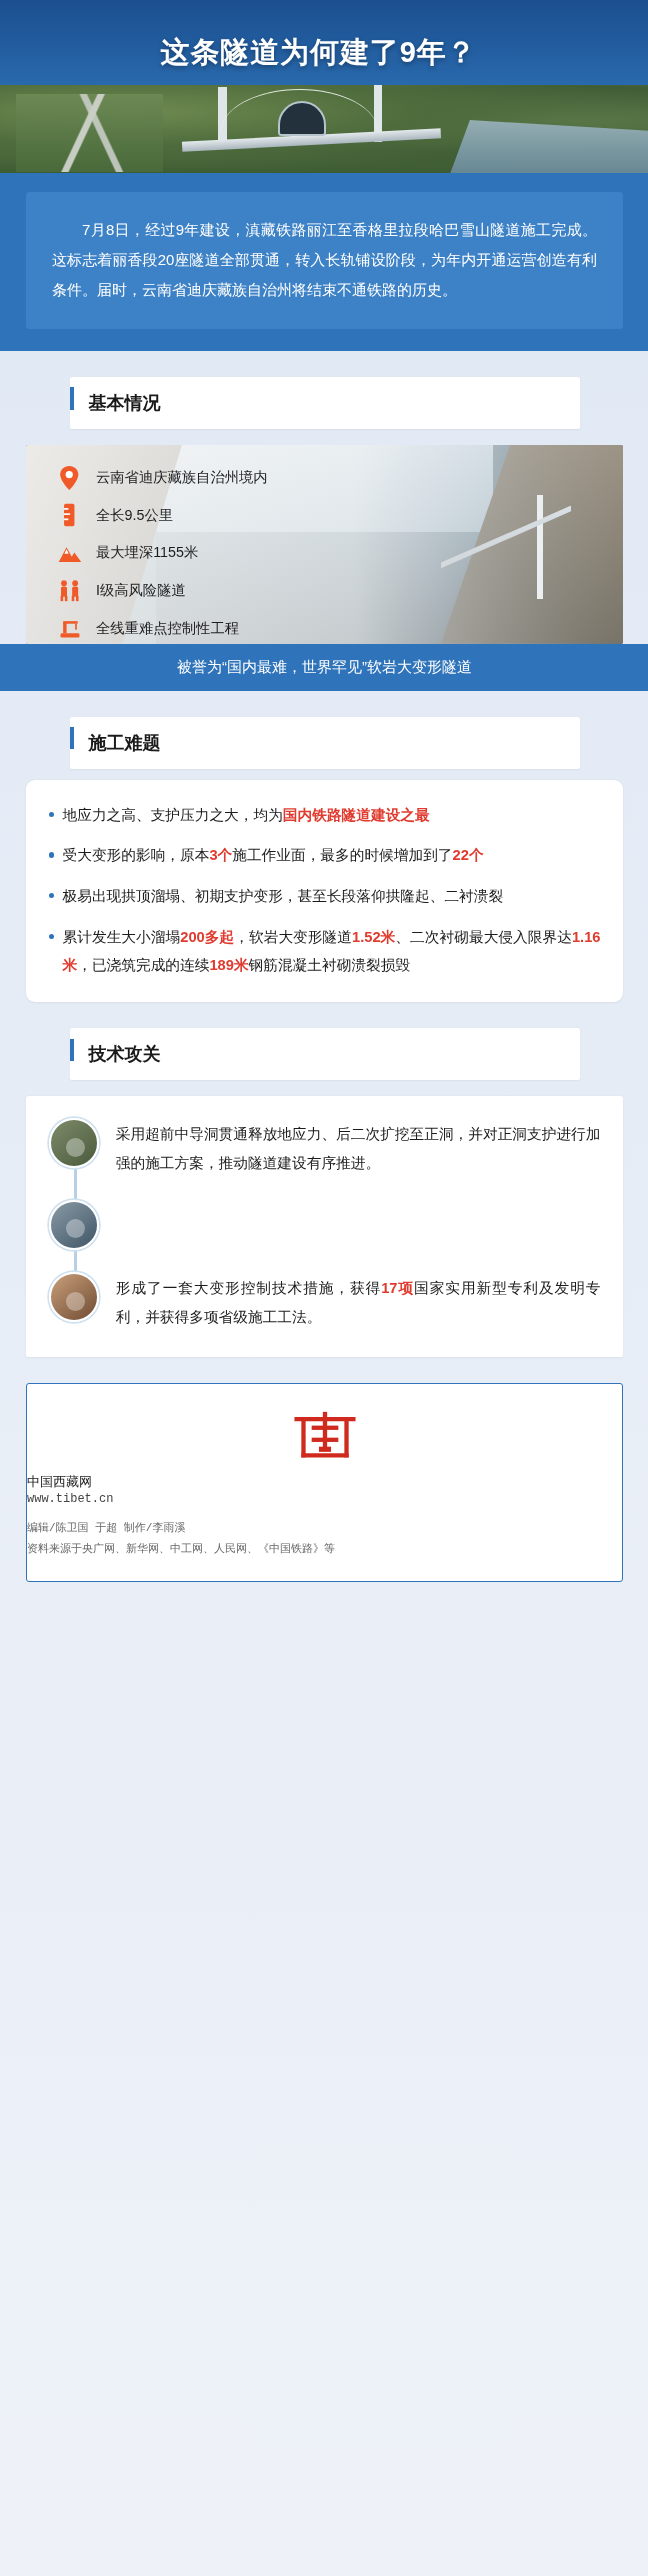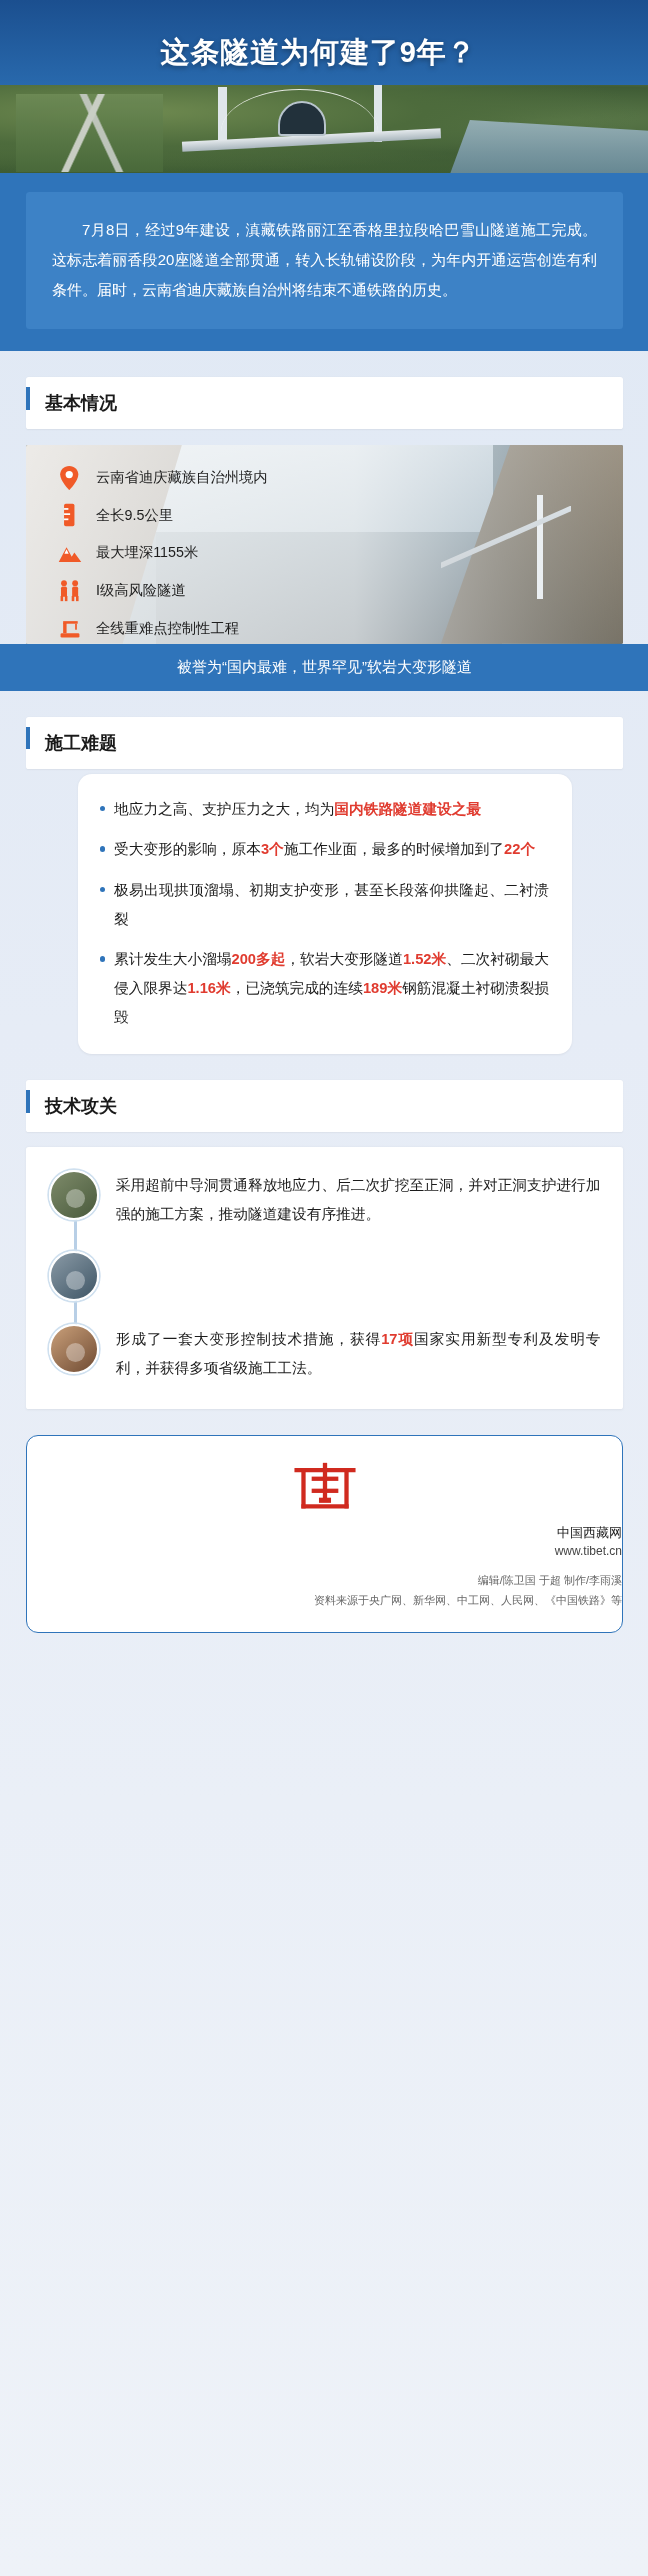--- a/index.html
+++ b/index.html
@@ -111,21 +111,21 @@
   }
   .intro-card p {
     color: #ffffff;
     font-size: 15px;
     line-height: 2.0;
     text-align: justify;
     text-indent: 2em;
   }
 
   
-  .section { width: 597px; margin: 0 auto; }
+  .section { width: 510px; margin: 0 auto; }
   .sec-head {
     margin-top: 26px;
     background: #ffffff;
     border-radius: 2.6px;
     padding: 14px 0 14px 0;
     position: relative;
     box-shadow: 0 0.9px 1.7px rgba(0,0,0,.05);
   }
   .sec-head .bar {
     position: absolute; left: 0; top: 10.4px;
@@ -198,23 +198,23 @@
   .banner {
     margin-top: 0;
     background:#2f74ba;
     padding: 14px 0;
     text-align:center;
   }
   .banner span { color:#fff; font-size:15px; }
 
   
   .card {
-    width: 494px; margin: 5px auto 0 auto;
+    width: 597px; margin: 11px auto 0 auto;
     background:#fff;
-    border-radius: 14px;
+    border-radius: 9px;
     padding: 21px 22.5px 22.5px 22.5px;
     box-shadow: 0 0.9px 2.6px rgba(0,0,0,.06);
   }
   .bullet {
     position: relative;
     padding-left: 14px;
     margin-bottom: 12px;
     font-size: 14.7px;
     line-height: 1.95;
     color:#1c1c1c;
@@ -267,23 +267,24 @@
     color:#1c1c1c;
     text-align: justify;
     padding-top: 1.7px;
   }
 
   
   .footer {
     width: 597px; margin: 26px auto 0 auto;
     background:#ffffff;
     border: 1.7px solid #2f74ba;
-    border-radius: 12px;
+    border-radius: 3px;
     padding: 22.5px 0 21px 0;
-    text-align:right;
+    text-align:left;
+    font-family:Liberation Mono, monospace;
   }
   .logo {
     width: 74px; height: 57px; margin: 0 auto 8.6px auto;
     position: relative;
   }
   .logo svg { display:block; }
   .footer .site {
     font-size: 13px; color:#222; margin-bottom: 1.7px;
   }
   .footer .url {

